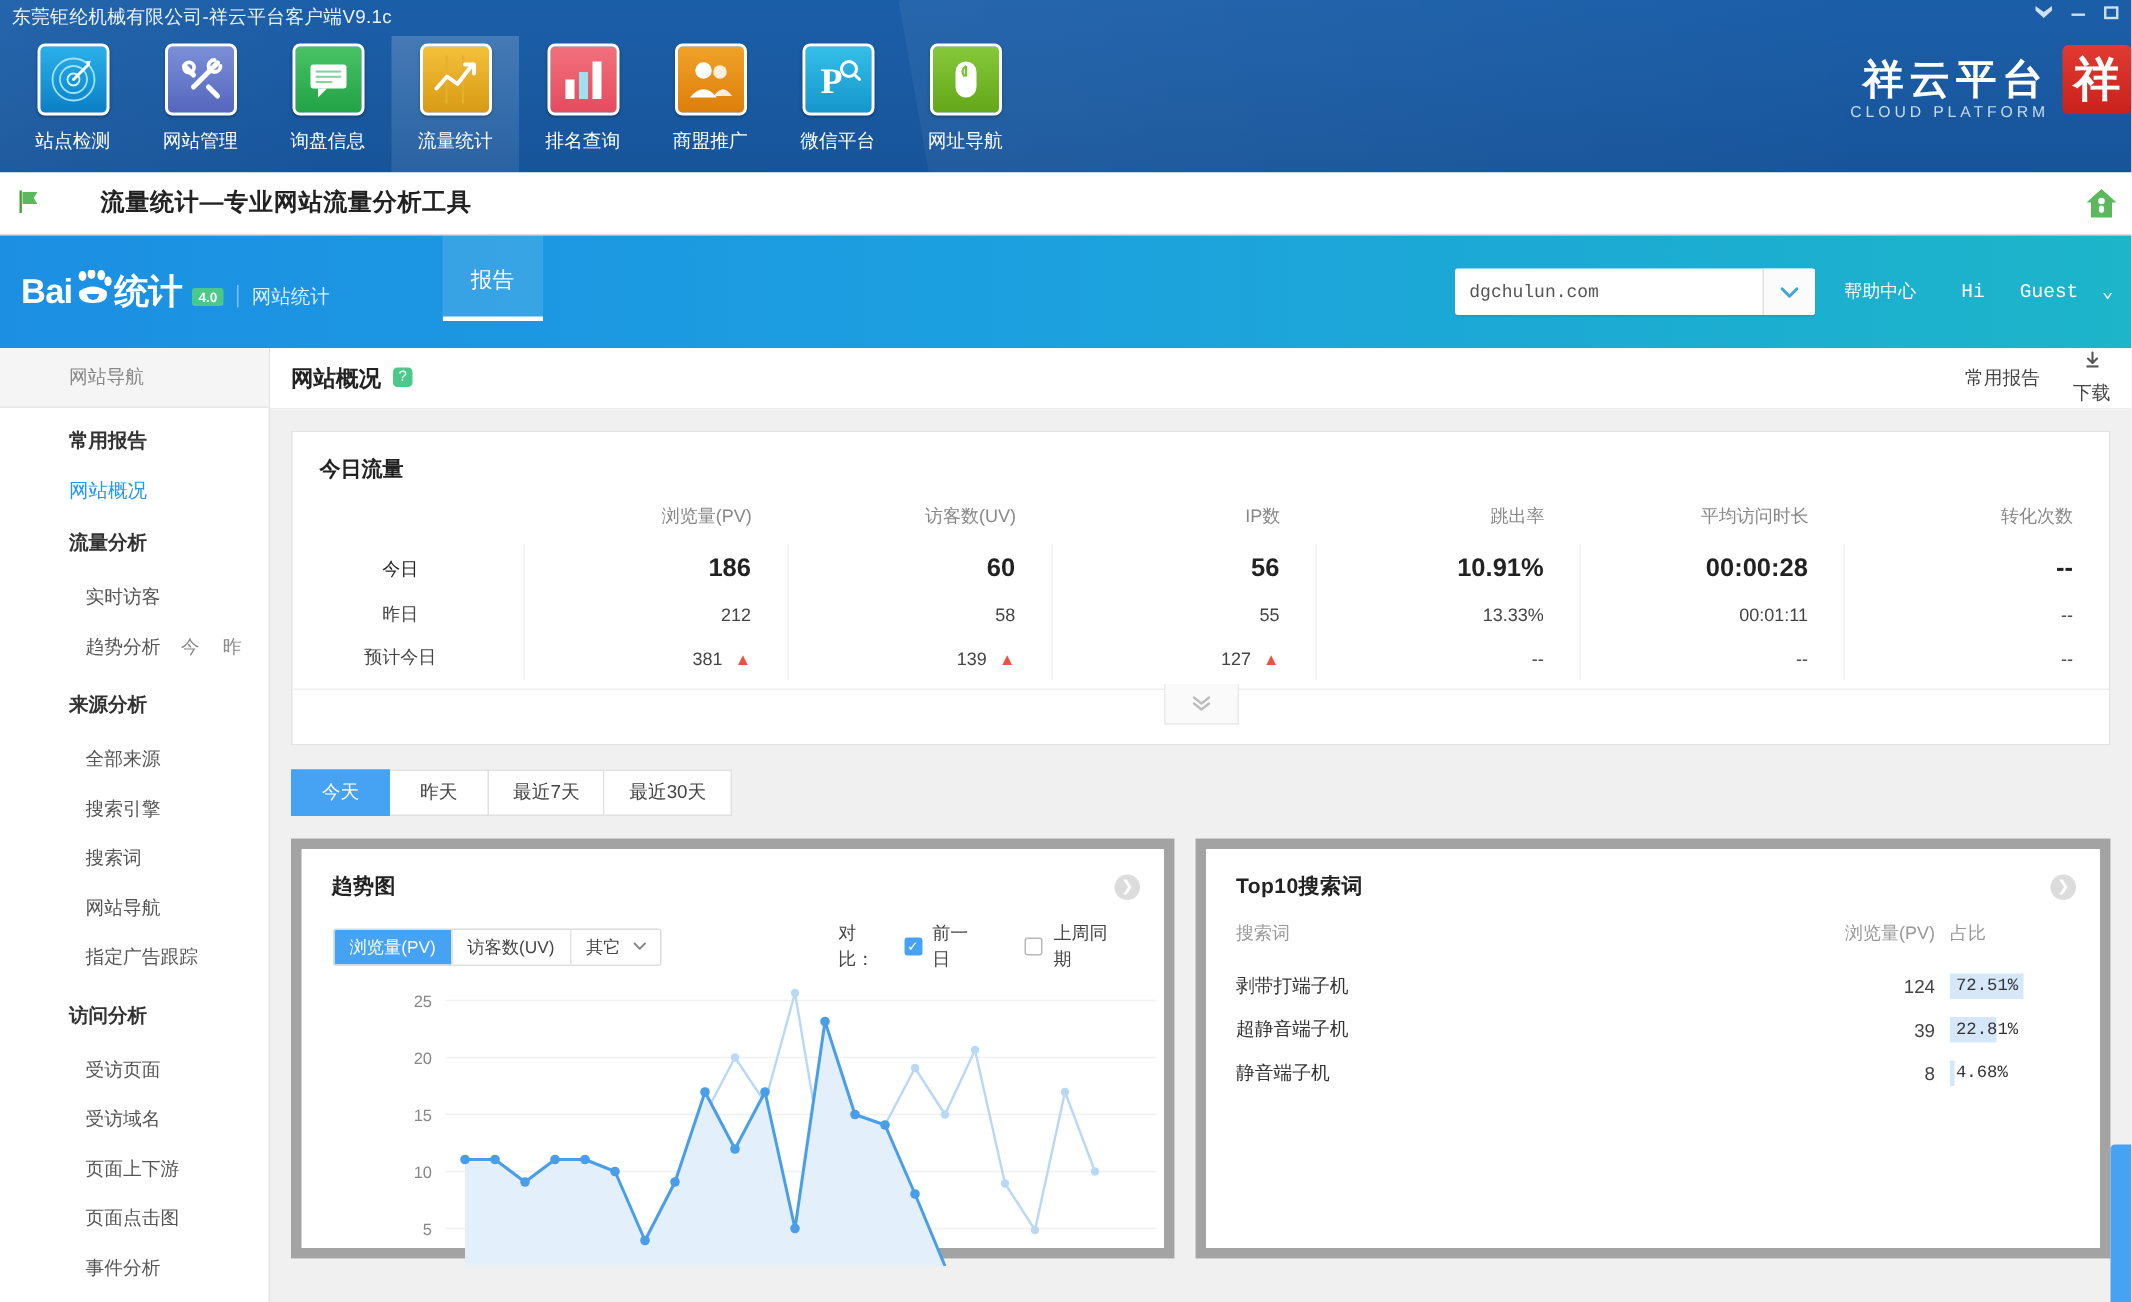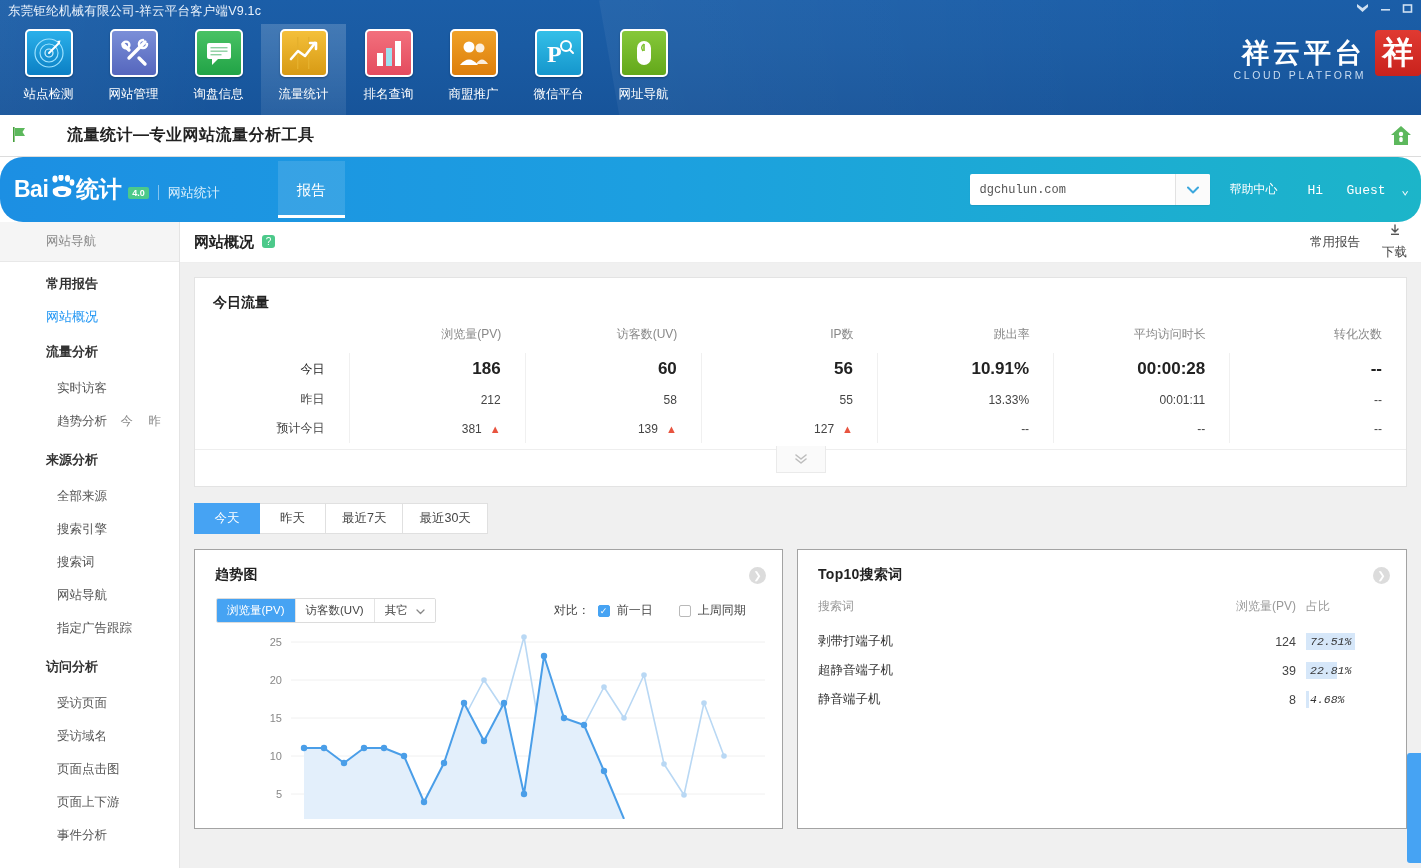--- a/index.html
+++ b/index.html
@@ -54,34 +54,34 @@
   
   .page-strip{
     height:41px;background:#fff;border-bottom:1px solid #dcdcdc;
     display:flex;align-items:center;padding:0 12px;position:relative;gap:32px;
   }
   .flag-ico{margin-right:8px;display:block;}
   .page-strip-title{font-size:16px;font-weight:bold;color:#222;letter-spacing:.5px;}
   .home-ico{position:absolute;right:8px;top:9px;}
   
   .bd-header{
-    height:65px;background:linear-gradient(90deg,#1c8fe3 0%,#1c9fe0 45%,#1cb5c9 100%);
-    display:flex;align-items:center;position:relative;border-radius:23px;
+    height:75px;background:linear-gradient(90deg,#1c8fe3 0%,#1c9fe0 45%,#1cb5c9 100%);
+    display:flex;position:relative;
   }
   .bd-logo{display:flex;align-items:center;padding-left:14px;}
   .bd-logo-text{color:#fff;font-size:23px;font-weight:bold;letter-spacing:-.5px;display:flex;align-items:center;}
   .bd-badge{
     background:#4cc98a;color:#fff;font-size:9px;font-weight:bold;border-radius:2px;
     padding:1px 4px;margin-left:7px;position:relative;top:3px;
   }
   .bd-divider{width:1px;height:15px;background:rgba(255,255,255,.45);margin:0 9px;position:relative;top:3px;}
   .bd-sub{color:#d7eefb;font-size:13px;position:relative;top:3px;}
   .bd-nav{display:flex;margin-left:58px;height:57px;align-items:flex-start;}
   .bd-nav-item{
-    color:#fff;font-size:14.5px;padding:20px 19px 0 19px;height:57px;box-sizing:border-box;cursor:default;
+    color:#fff;font-size:14.5px;padding:20px 19px 0 19px;height:57px;box-sizing:border-box;cursor:default;margin-left:17px;
   }
   .bd-nav-item.active{background:rgba(255,255,255,.12);box-shadow:inset 0 -3px 0 #fff;}
   .bd-right{margin-left:auto;display:flex;align-items:center;padding-right:12px;}
   .site-select{
     width:240px;height:31px;background:#fff;border-radius:2px;display:flex;align-items:center;
     overflow:hidden;box-shadow:0 1px 1px rgba(0,0,0,.08);
   }
   .site-select-val{flex:1;padding-left:10px;color:#555;font-size:12px;font-family:"Liberation Mono","DejaVu Sans Mono",monospace;}
   .site-select-btn{
     width:34px;height:31px;border-left:1px solid #e2e2e2;display:flex;align-items:center;justify-content:center;
@@ -118,21 +118,21 @@
   .panel{
     background:#fff;border:1px solid #e3e3e3;margin:14px 14px 0 14px;box-sizing:border-box;
   }
   .panel-title{font-size:14px;font-weight:bold;color:#222;padding:16px 0 6px 18px;}
   
   .ov-table{width:100%;border-collapse:collapse;table-layout:fixed;}
   .ov-table th{
     font-weight:normal;color:#888;font-size:12px;text-align:right;padding:8px 24px 10px 0;
   }
   .ov-table td{text-align:right;padding:6px 24px 6px 0;color:#444;font-size:12px;border-left:1px solid #f0f0f0;}
-  .ov-table td.lbl{text-align:right;padding-left:14px;color:#444;border-left:none;}
+  .ov-table td.lbl{text-align:center;padding-left:14px;color:#444;border-left:none;}
   .ov-table tr.today td{font-size:17px;font-weight:bold;color:#222;}
   .ov-table tr.today td.lbl{font-size:12px;font-weight:normal;}
   .ov-table th.first{border-left:none;}
   .up-arrow{color:#e8543f;font-size:11px;margin-left:8px;}
   .ov-foot{
     border-top:1px solid #eee;height:36px;display:flex;align-items:center;justify-content:center;margin-top:6px;
   }
   .ov-expand{
     width:48px;height:26px;border:1px solid #eaeaea;border-top:none;background:#fafafa;
     display:flex;align-items:center;justify-content:center;color:#b5b5b5;font-size:12px;cursor:default;
@@ -142,21 +142,21 @@
   .date-tabs{display:flex;margin:16px 0 0 14px;}
   .dtab{
     height:31px;min-width:66px;padding:0 16px;background:#fff;border:1px solid #e0e0e0;border-left:none;
     display:flex;align-items:center;justify-content:center;font-size:12.5px;color:#444;cursor:default;
     box-sizing:border-box;
   }
   .dtab:first-child{border-left:1px solid #e0e0e0;}
   .dtab.active{background:#46a3f3;border-color:#46a3f3;color:#fff;}
   
   .bottom-row{display:flex;gap:14px;margin:15px 14px 0 14px;}
-  .bp{background:#fff;border:1px solid #a3a3a3;box-sizing:border-box;position:relative;}
+  .bp{background:#fff;border:7px solid #a3a3a3;box-sizing:border-box;position:relative;}
   .bp.left{width:589px;height:280px;}
   .bp.right{flex:1;height:280px;}
   .bp-title{font-size:14px;font-weight:bold;color:#222;padding:16px 0 0 20px;letter-spacing:.3px;}
   .bp-arrow{
     position:absolute;right:16px;top:17px;width:17px;height:17px;border-radius:50%;background:#dcdcdc;
     color:#fff;font-size:10px;display:flex;align-items:center;justify-content:center;cursor:default;
   }
   .chart-controls{display:flex;align-items:center;padding:14px 0 0 21px;}
   .seg{display:flex;border:1px solid #dcdcdc;border-radius:2px;overflow:hidden;}
   .seg-btn{
@@ -187,21 +187,21 @@
   .t10 th.pct{width:100px;padding-left:10px;}
   .t10 td{font-size:12.5px;color:#333;padding:6px 0;vertical-align:middle;}
   .t10 td.kw{padding-left:20px;}
   .t10 td.pv{text-align:right;color:#444;}
   .t10 td.pct{padding-left:10px;position:relative;}
   .pctbar{
     position:relative;display:inline-block;min-width:10px;padding:2px 4px;color:#333;font-size:11.5px;
     font-family:"Liberation Mono","DejaVu Sans Mono",monospace;
   }
   .pctbar .fill{position:absolute;left:0;top:0;bottom:0;background:#d6e7f9;z-index:0;}
-  .pctbar .txt{position:relative;z-index:1;font-style:italic;}
+  .pctbar .txt{position:relative;z-index:1;}
   .side-tab{
     position:absolute;right:0;top:531px;width:14px;height:110px;background:#46a3f3;
     border-radius:3px 0 0 3px;cursor:default;
   }
 </style>
 </head>
 <body>
 
 <div class="client-chrome">
   <div class="title-text">东莞钜纶机械有限公司-祥云平台客户端V9.1c</div>
@@ -405,22 +405,22 @@
     <div class="sb-group">来源分析</div>
     <div class="sb-item">全部来源</div>
     <div class="sb-item">搜索引擎</div>
     <div class="sb-item">搜索词</div>
     <div class="sb-item">网站导航</div>
     <div class="sb-item">指定广告跟踪</div>
 
     <div class="sb-group">访问分析</div>
     <div class="sb-item">受访页面</div>
     <div class="sb-item">受访域名</div>
+    <div class="sb-item">页面上下游</div>
     <div class="sb-item">页面点击图</div>
-    <div class="sb-item">页面上下游</div>
     <div class="sb-item">事件分析</div>
   </div>
 
   <div class="content">
 
     <div class="content-head">
       <span class="ch-title">网站概况</span>
       <span class="qmark">?</span>
       <span class="ch-right">
         <span class="ch-link">常用报告</span>

